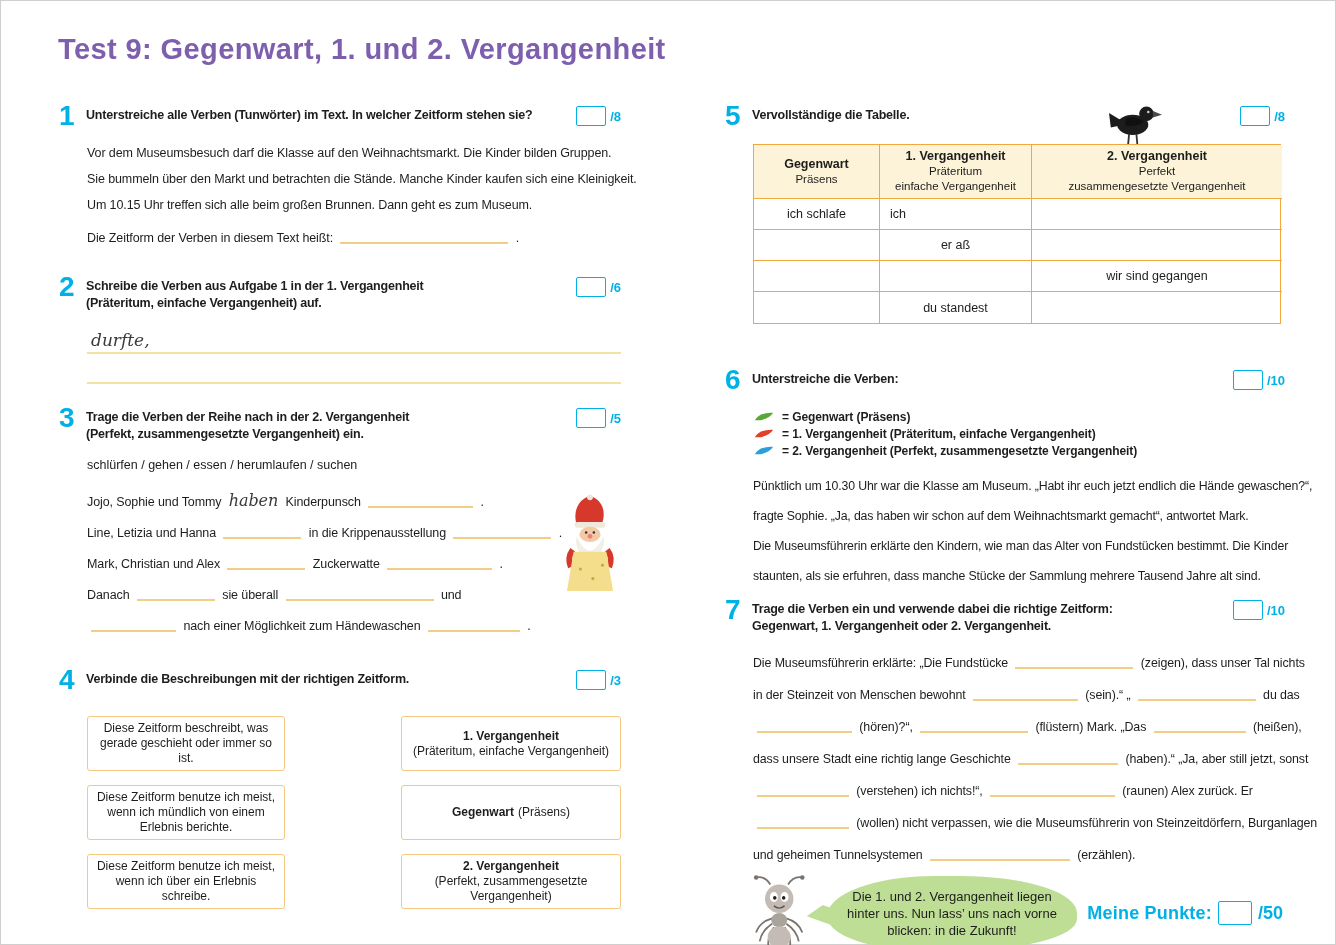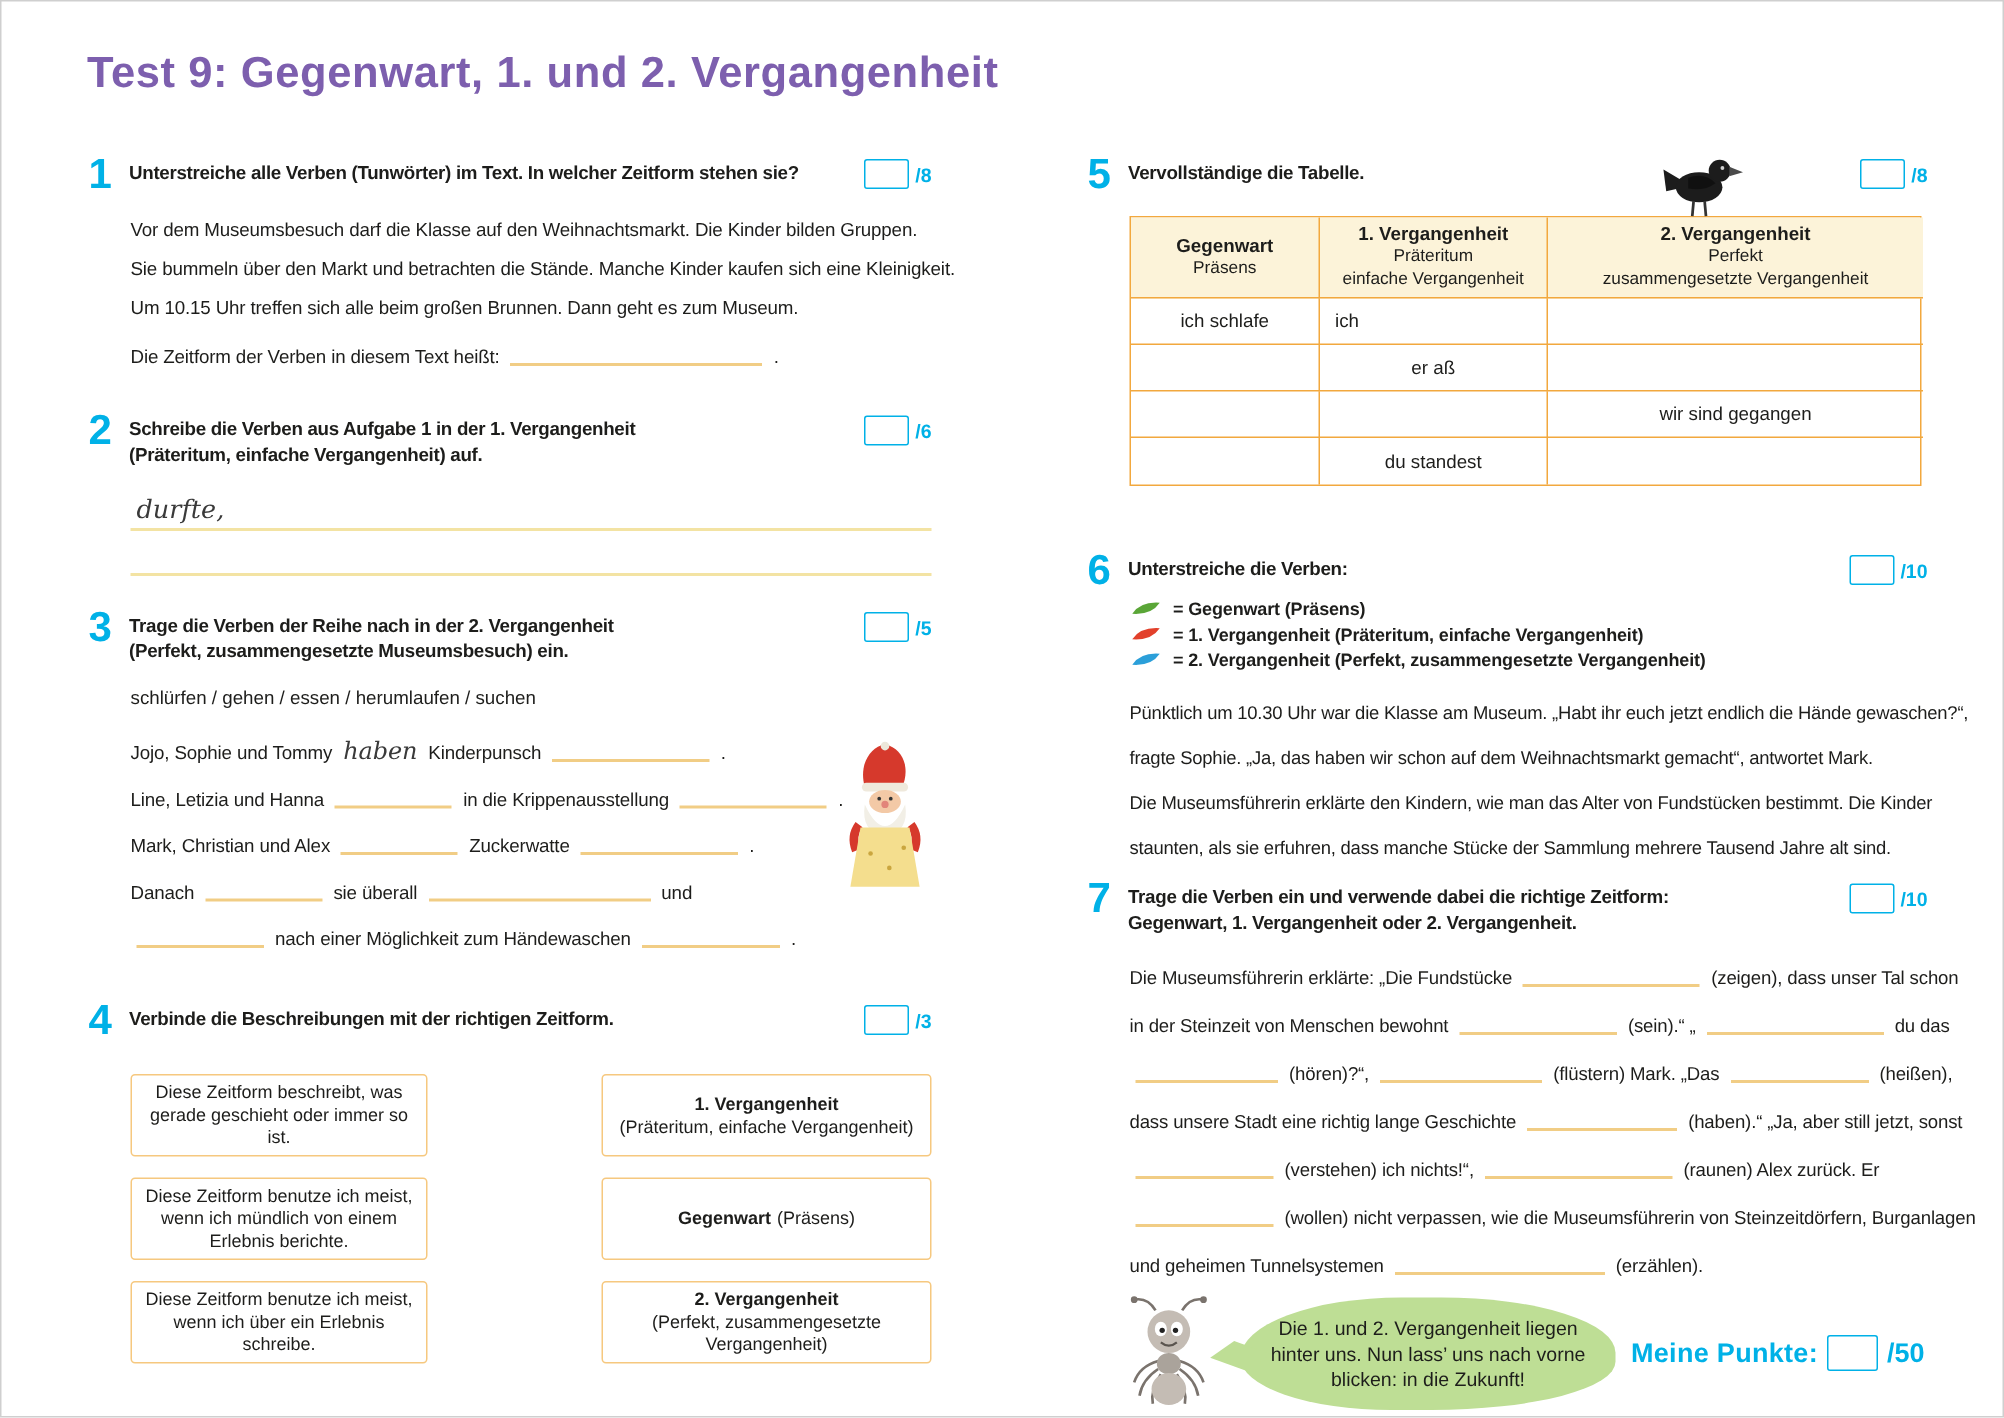--- a/index.html
+++ b/index.html
@@ -58,21 +58,21 @@
   .t5 .cell { border-right:1px solid #f2a83e; border-bottom:1px solid #f2a83e; display:flex; flex-direction:column; justify-content:center; align-items:center; text-align:center; }
   .t5 .cell.lastcol { border-right:none; }
   .t5 .cell.lastrow { border-bottom:none; }
   .t5 .hcell { height:54px; background:#fcf3d9; font-size:11.5px; line-height:15px; }
   .t5 .hcell .b { font-weight:bold; font-size:12.5px; }
   .t5 .bcell { height:31px; font-size:12.5px; }
   .t5 .bcell.al { align-items:flex-start; padding-left:10px; }
   .crow { position:absolute; left:373px; top:-4px; }
 
   
-  .legend { margin-left:28px; margin-top:5px; }
+  .legend { margin-left:28px; margin-top:16px; }
   .legend-row { display:flex; align-items:center; height:17px; }
   .legend-label { font-size:12px; font-weight:bold; letter-spacing:-0.1px; }
   .marker-icon { margin-right:7px; flex:none; }
   .t6-line { font-size:12.3px; line-height:30px; white-space:nowrap; letter-spacing:-0.15px; }
 
   
   .l32 { line-height:32px; font-size:12.4px; letter-spacing:-0.1px; }
 
   
   .footer-row { display:flex; align-items:center; margin-top:2px; margin-left:24px; }
@@ -130,21 +130,21 @@
         </div>
         <div class="write-line"></div>
       </div>
     </section>
 
     <section class="exercise mt22">
       <div class="ex-header">
         <span class="ex-num">3</span>
         <div class="ex-prompt">
           <span class="nowrap" style="display:block">Trage die Verben der Reihe nach in der 2. Vergangenheit</span>
-          <span class="nowrap" style="display:block">(Perfekt, zusammengesetzte Museumsbesuch) ein.</span>
+          <span class="nowrap" style="display:block">(Perfekt, zusammengesetzte Vergangenheit) ein.</span>
         </div>
         <div class="score">
           <span class="score-box"></span>
           <span class="score-label">/5</span>
         </div>
       </div>
       <div class="ex-body">
         <p class="word-bank">schlürfen / gehen / essen / herumlaufen / suchen</p>
         <p class="body-line seg l31"><span class="">Jojo, Sophie und Tommy</span> <span class="handwritten-inline">haben</span> <span class="">Kinderpunsch</span> <span class="blank" style="width: 105px;"></span> <span class="">.</span> </p>
         <p class="body-line seg l31"><span class="">Line, Letizia und Hanna</span> <span class="blank" style="width: 78px;"></span> <span class="">in die Krippenausstellung</span> <span class="blank" style="width: 98px;"></span> <span class="">.</span> </p>
@@ -309,21 +309,21 @@
         <div class="ex-prompt">
           <span class="nowrap" style="display:block">Trage die Verben ein und verwende dabei die richtige Zeitform:</span>
           <span class="nowrap" style="display:block">Gegenwart, 1. Vergangenheit oder 2. Vergangenheit.</span>
         </div>
         <div class="score">
           <span class="score-box"></span>
           <span class="score-label">/10</span>
         </div>
       </div>
       <div class="ex-body">
-        <p class="seg l32"><span class="">Die Museumsführerin erklärte: „Die Fundstücke</span> <span class="blank" style="width: 118px;"></span> <span class="">(zeigen), dass unser Tal schon</span> </p>
+        <p class="seg l32"><span class="">Die Museumsführerin erklärte: „Die Fundstücke</span> <span class="blank" style="width: 118px;"></span> <span class="">(zeigen), dass unser Tal nichts</span> </p>
         <p class="seg l32"><span class="">in der Steinzeit von Menschen bewohnt</span> <span class="blank" style="width: 105px;"></span> <span class="">(sein).“ „</span> <span class="blank" style="width: 118px;"></span> <span class="">du das</span> </p>
         <p class="seg l32"><span class="blank" style="width: 95px;"></span> <span class="">(hören)?“,</span> <span class="blank" style="width: 108px;"></span> <span class="">(flüstern) Mark. „Das</span> <span class="blank" style="width: 92px;"></span> <span class="">(heißen),</span> </p>
         <p class="seg l32"><span class="">dass unsere Stadt eine richtig lange Geschichte</span> <span class="blank" style="width: 100px;"></span> <span class="">(haben).“ „Ja, aber still jetzt, sonst</span> </p>
         <p class="seg l32"><span class="blank" style="width: 92px;"></span> <span class="">(verstehen) ich nichts!“,</span> <span class="blank" style="width: 125px;"></span> <span class="">(raunen) Alex zurück. Er</span> </p>
         <p class="seg l32"><span class="blank" style="width: 92px;"></span> <span class="">(wollen) nicht verpassen, wie die Museumsführerin von Steinzeitdörfern, Burganlagen</span> </p>
         <p class="seg l32"><span class="">und geheimen Tunnelsystemen</span> <span class="blank" style="width: 140px;"></span> <span class="">(erzählen).</span> </p>
       </div>
     </section>
 
     <div class="footer-row">

